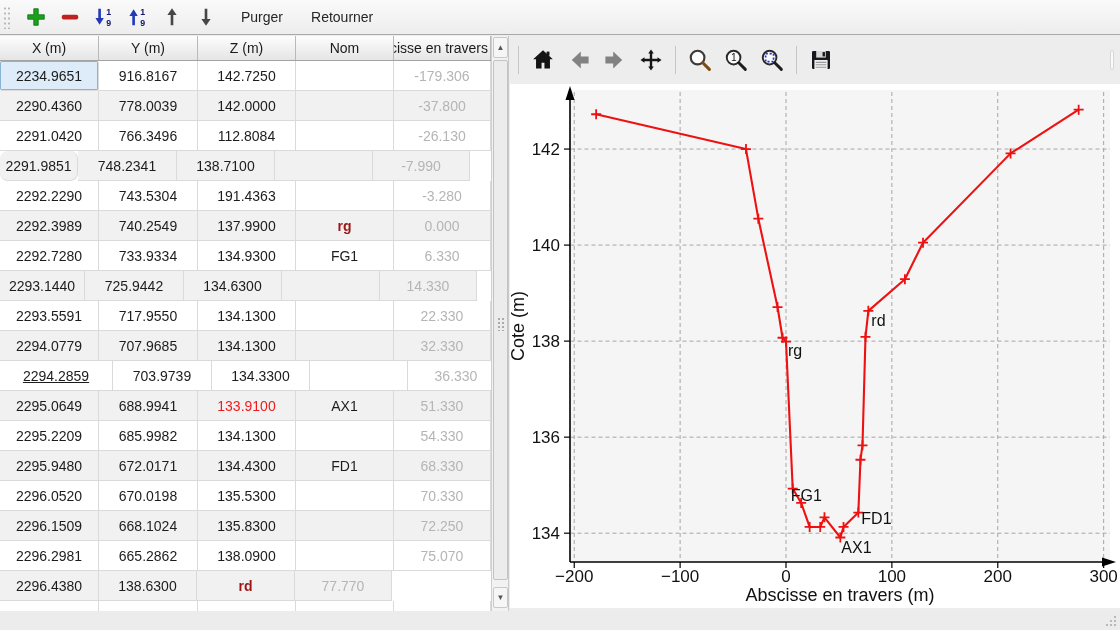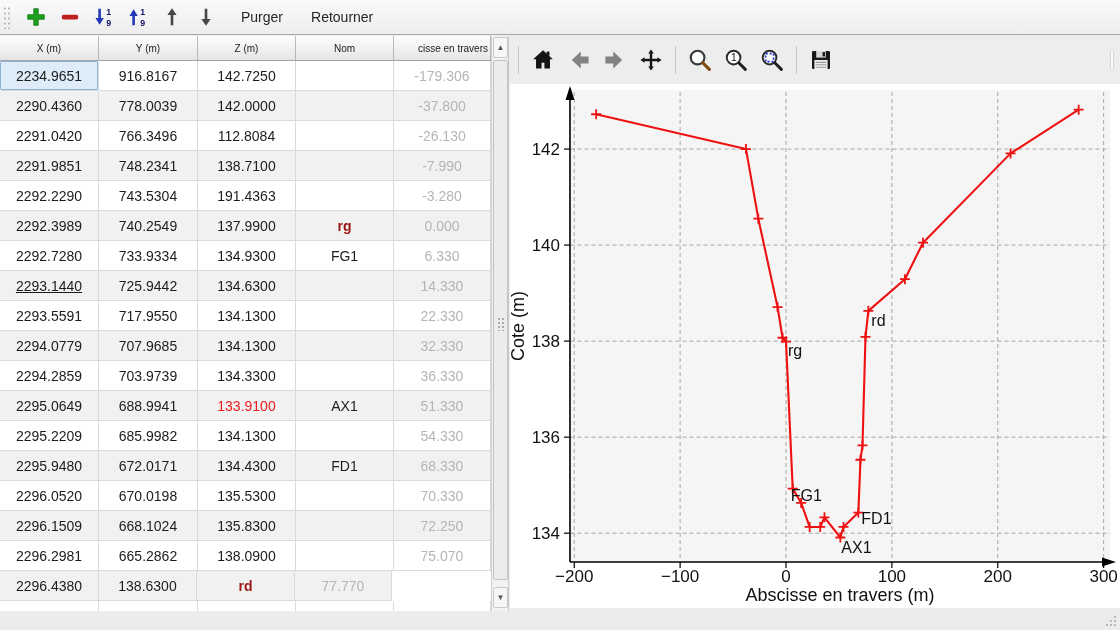--- a/index.html
+++ b/index.html
@@ -16,21 +16,21 @@
   .tbtn { width:30px; height:28px; margin-left:4px; display:flex; align-items:center; justify-content:center;
           border:1px solid transparent; border-radius:3px; }
   .tbtn:first-of-type { margin-left:10px; }
   .txtbtn { margin-left:12px; padding:4px 8px; font-size:14px; color:#262626; border-radius:3px; }
 
   
   .lpanel { position:absolute; left:0; top:36px; width:509px; height:575px; background:#fff;
             border-right:1px solid #c9c9c9; }
   .thead { display:flex; height:25px; border-bottom:1px solid #a3a3a3; }
   .hcell { background:linear-gradient(#fdfdfd,#e5e5e5); border-right:1px solid #b9b9b9;
-           font-size:10px; color:#1b1b1b; display:flex; align-items:center; justify-content:center;
+           font-size:14px; color:#1b1b1b; display:flex; align-items:center; justify-content:center;
            white-space:nowrap; overflow:hidden; }
   .hcell.clip { justify-content:flex-end; padding-right:2px; }
   .trow { display:flex; height:30px; }
   .trow.alt .cell { background:#f1f1f1; }
   .cell { background:#fff; border-right:1px solid #dadada; border-bottom:1px solid #dadada;
           font-size:14px; color:#1c1c1c; display:flex; align-items:center; justify-content:center;
           white-space:nowrap; overflow:hidden; }
   .cell.muted { color:#b5b5b5; }
   .cell.nomspecial { color:#9c1616; font-weight:bold; }
   .cell.zred { color:#ed1c1c; }
@@ -134,21 +134,21 @@
         <div class="cell muted" style="width: 97px;">-37.800</div>
       </div>
       <div class="trow">
         <div class="cell" style="width: 99px;">2291.0420</div>
         <div class="cell" style="width: 99px;">766.3496</div>
         <div class="cell" style="width: 98px;">112.8084</div>
         <div class="cell" style="width: 98px;"></div>
         <div class="cell muted" style="width: 97px;">-26.130</div>
       </div>
       <div class="trow alt">
-        <div class="cell" style="width: 99px;">2291.9851</div>
+        <div class="cell" style="width: 78px; border-radius: 8px;">2291.9851</div>
         <div class="cell" style="width: 99px;">748.2341</div>
         <div class="cell" style="width: 98px;">138.7100</div>
         <div class="cell" style="width: 98px;"></div>
         <div class="cell muted" style="width: 97px;">-7.990</div>
       </div>
       <div class="trow">
         <div class="cell" style="width: 99px;">2292.2290</div>
         <div class="cell" style="width: 99px;">743.5304</div>
         <div class="cell" style="width: 98px;">191.4363</div>
         <div class="cell" style="width: 98px;"></div>
@@ -162,42 +162,42 @@
         <div class="cell muted" style="width: 97px;">0.000</div>
       </div>
       <div class="trow">
         <div class="cell" style="width: 99px;">2292.7280</div>
         <div class="cell" style="width: 99px;">733.9334</div>
         <div class="cell" style="width: 98px; text-align: right;">134.9300</div>
         <div class="cell" style="width: 98px;">FG1</div>
         <div class="cell muted" style="width: 97px;">6.330</div>
       </div>
       <div class="trow alt">
-        <div class="cell" style="width: 99px; text-decoration: underline;">2293.1440</div>
+        <div class="cell" style="width: 85px;">2293.1440</div>
         <div class="cell" style="width: 99px;">725.9442</div>
         <div class="cell" style="width: 98px;">134.6300</div>
         <div class="cell" style="width: 98px;"></div>
         <div class="cell muted" style="width: 97px;">14.330</div>
       </div>
       <div class="trow">
         <div class="cell" style="width: 99px;">2293.5591</div>
         <div class="cell" style="width: 99px;">717.9550</div>
         <div class="cell" style="width: 98px;">134.1300</div>
         <div class="cell" style="width: 98px;"></div>
         <div class="cell muted" style="width: 97px;">22.330</div>
       </div>
       <div class="trow alt">
         <div class="cell" style="width: 99px;">2294.0779</div>
         <div class="cell" style="width: 99px;">707.9685</div>
         <div class="cell" style="width: 98px;">134.1300</div>
         <div class="cell" style="width: 98px;"></div>
         <div class="cell muted" style="width: 97px;">32.330</div>
       </div>
       <div class="trow">
-        <div class="cell" style="width: 99px;">2294.2859</div>
+        <div class="cell" style="width: 113px; text-decoration: underline;">2294.2859</div>
         <div class="cell" style="width: 99px;">703.9739</div>
         <div class="cell" style="width: 98px;">134.3300</div>
         <div class="cell" style="width: 98px;"></div>
         <div class="cell muted" style="width: 97px;">36.330</div>
       </div>
       <div class="trow alt">
         <div class="cell" style="width: 99px;">2295.0649</div>
         <div class="cell" style="width: 99px;">688.9941</div>
         <div class="cell zred" style="width: 98px;">133.9100</div>
         <div class="cell" style="width: 98px;">AX1</div>

